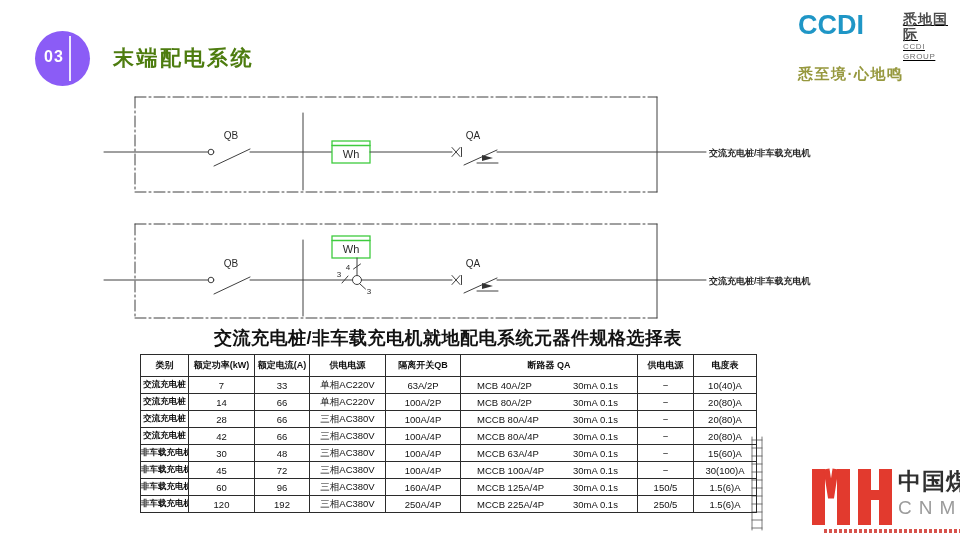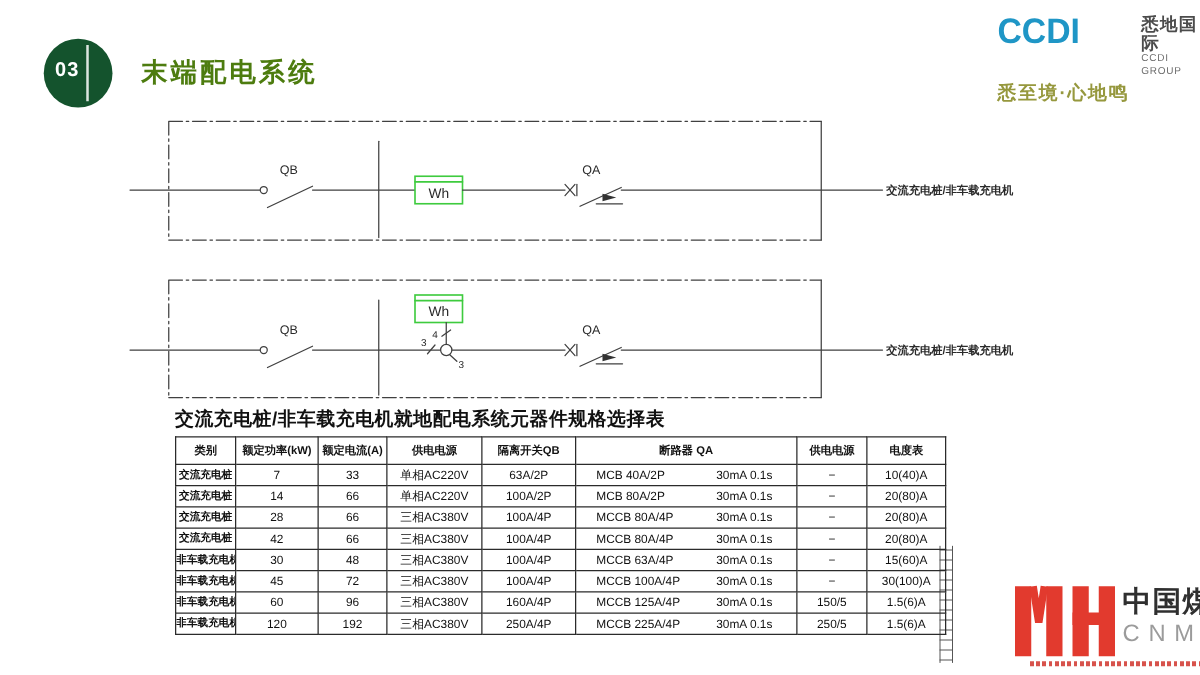--- a/index.html
+++ b/index.html
@@ -2,39 +2,39 @@
 <html><head>
 <meta charset="utf-8">
 <style>
   html,body{margin:0;padding:0;background:#888;}
   .slide{
     position:relative;width:960px;height:540px;background:#ffffff;
     font-family:"Liberation Sans",sans-serif;overflow:hidden;margin:0 auto;
   }
   
   .badge{position:absolute;left:35px;top:31px;width:55px;height:55px;border-radius:50%;
-    background:#14532d;}
+    background:#8b5cf6;}
   .badge .num{position:absolute;left:9px;top:17px;color:#fff;font-weight:bold;font-size:16px;letter-spacing:1px;}
   .badge .bar{position:absolute;left:34px;top:5px;width:2px;height:45px;background:rgba(255,255,255,.85);}
   .page-title{position:absolute;left:113px;top:44px;font-size:21px;font-weight:bold;
     color:#4d7c0f;letter-spacing:2.5px;}
   
   .brand{position:absolute;left:798px;top:12px;width:160px;}
   .brand .row{display:flex;align-items:flex-start;gap:33px;}
   .brand .ccdi{font-size:27px;font-weight:800;color:#1f96c6;letter-spacing:0px;line-height:26px;transform:scaleY(1.05);}
-  .brand .names{margin-left:16px;}
+  .brand .names{margin-left:6px;text-decoration:underline;}
   .brand .cn{font-size:14px;font-weight:bold;color:#4c4c4c;letter-spacing:1px;line-height:15px;}
   .brand .en{font-size:8px;color:#6e6e6e;letter-spacing:0.6px;line-height:10px;}
   .brand .tagline{margin-top:3px;font-size:15px;font-weight:bold;color:#96983e;letter-spacing:1.5px;}
   
   .diagram-svg{position:absolute;left:0;top:0;width:960px;height:540px;}
   .diagram-svg text{font-family:"Liberation Sans",sans-serif;fill:#2a2a2a;}
   
   .spec{position:absolute;left:140px;top:326px;width:616px;}
-  .spec-title{font-size:15px;font-weight:bold;color:#111;text-align:left;margin-bottom:4px;letter-spacing:0.5px;}
+  .spec-title{font-size:18px;font-weight:bold;color:#111;text-align:center;margin-bottom:4px;letter-spacing:0.5px;}
   table.spec-table{border-collapse:collapse;table-layout:fixed;width:616px;border:1.5px solid #222;}
   .spec-table th,.spec-table td{border:1px solid #2b2b2b;text-align:center;vertical-align:middle;
     padding:0;overflow:hidden;white-space:nowrap;color:#111;}
   .spec-table th{height:21px;font-size:9px;font-weight:bold;margin-top:40px;}
   .spec-table td{height:16px;font-size:9.5px;}
   .spec-table td.cat{font-size:8.5px;font-weight:bold;}
   .spec-table td.qa{text-align:left;}
   .spec-table td.qa span:first-child{display:inline-block;padding-left:16px;width:96px;}
   .spec-table td.qa span:last-child{display:inline-block;}
   

